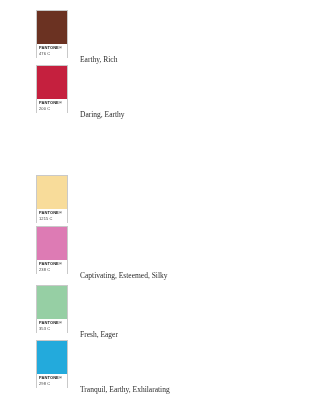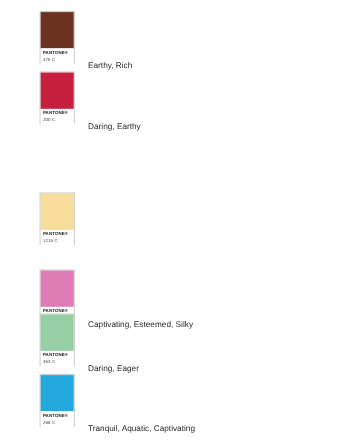--- a/index.html
+++ b/index.html
@@ -76,21 +76,21 @@
     color: #3a3a3a;
     letter-spacing: 0.1px;
     white-space: nowrap;
     margin-top: 1px;
   }
 
   .descriptor {
     position: absolute;
     left: 80px;
     top: 45px;
-    font-family: Liberation Sans, sans-serif;
+    font-family: Liberation Serif, serif;
     font-size: 7.5px;
     line-height: 10px;
     color: #2b2b2b;
     white-space: nowrap;
   }
 </style>
 </head>
 <body>
 
 <div id="palette-list">
@@ -121,46 +121,46 @@
   <div class="palette-row" style="top:175px">
     <div class="swatch-card">
       <div class="swatch-color" style="background-color: rgb(248, 220, 154);"></div>
       <div class="swatch-label">
         <span class="pantone-word">PANTONE®</span>
         <span class="pantone-code">1215 C</span>
       </div>
     </div>
   </div>
 
-  <div class="palette-row" style="top:245px">
+  <div class="palette-row" style="top:226px">
     <div class="swatch-card">
       <div class="swatch-color" style="background-color: rgb(221, 123, 180);"></div>
       <div class="swatch-label">
         <span class="pantone-word">PANTONE®</span>
         <span class="pantone-code">238 C</span>
       </div>
     </div>
     <div class="descriptor">Captivating, Esteemed, Silky</div>
   </div>
 
   <div class="palette-row" style="top:285px">
     <div class="swatch-card">
       <div class="swatch-color" style="background-color: rgb(150, 207, 164);"></div>
       <div class="swatch-label">
         <span class="pantone-word">PANTONE®</span>
         <span class="pantone-code">353 C</span>
       </div>
     </div>
-    <div class="descriptor">Daring, Eager</div>
+    <div class="descriptor">Fresh, Eager</div>
   </div>
 
   <div class="palette-row" style="top:340px">
     <div class="swatch-card">
       <div class="swatch-color" style="background-color: rgb(35, 170, 220);"></div>
       <div class="swatch-label">
         <span class="pantone-word">PANTONE®</span>
         <span class="pantone-code">298 C</span>
       </div>
     </div>
-    <div class="descriptor">Tranquil, Aquatic, Captivating</div>
+    <div class="descriptor">Tranquil, Earthy, Exhilarating</div>
   </div>
 
 </div>
 
 </body></html>

